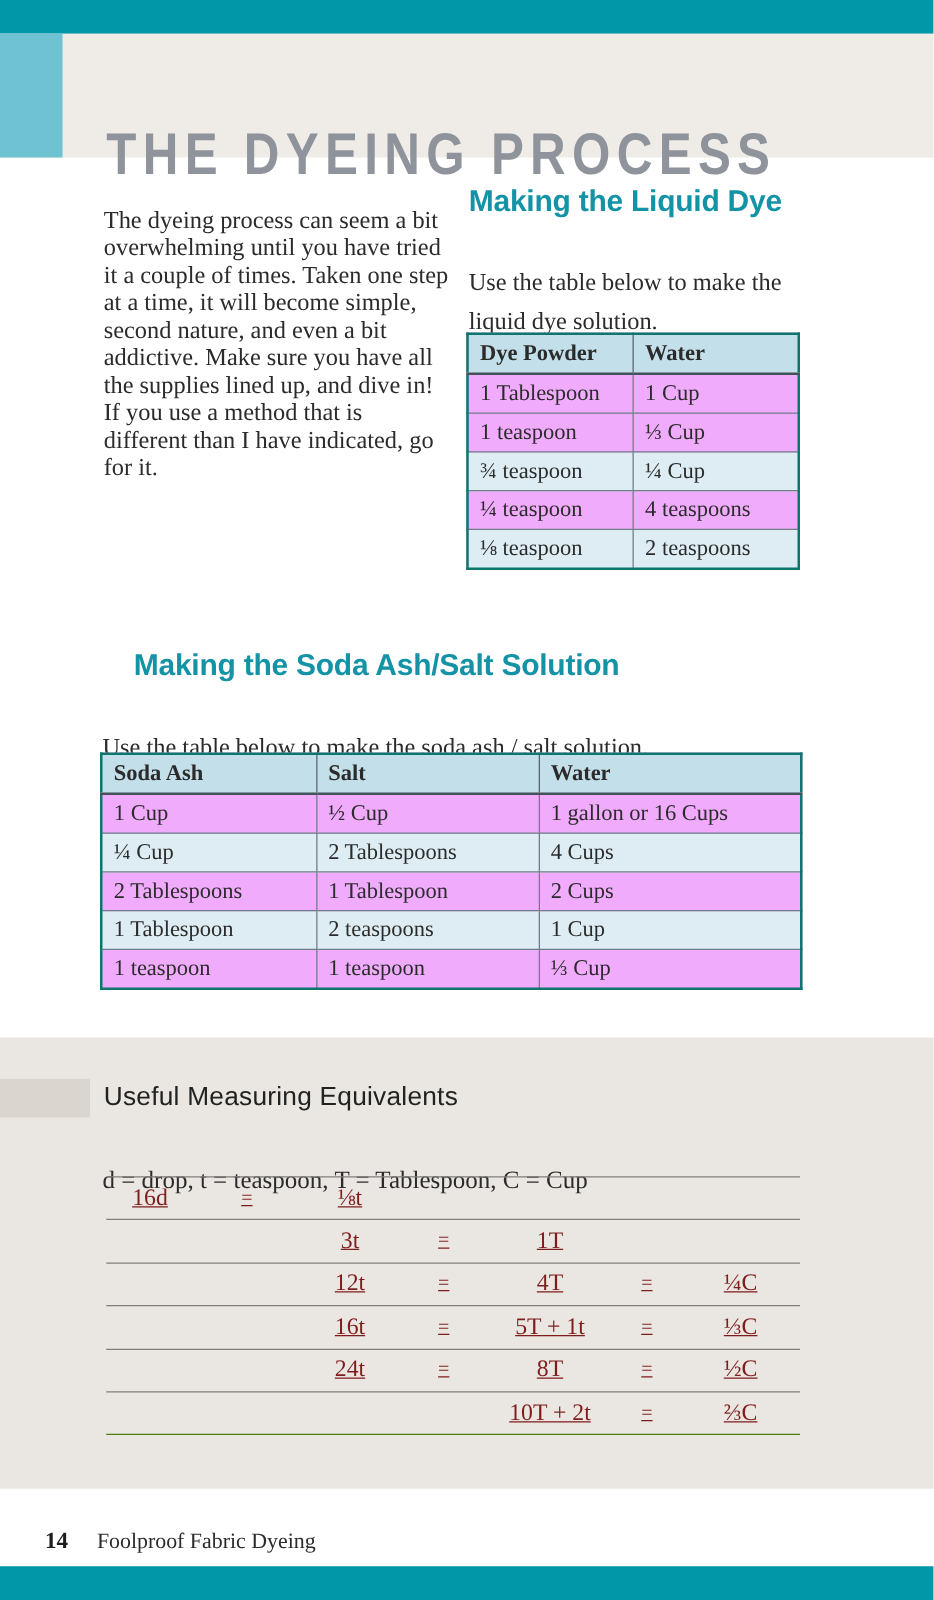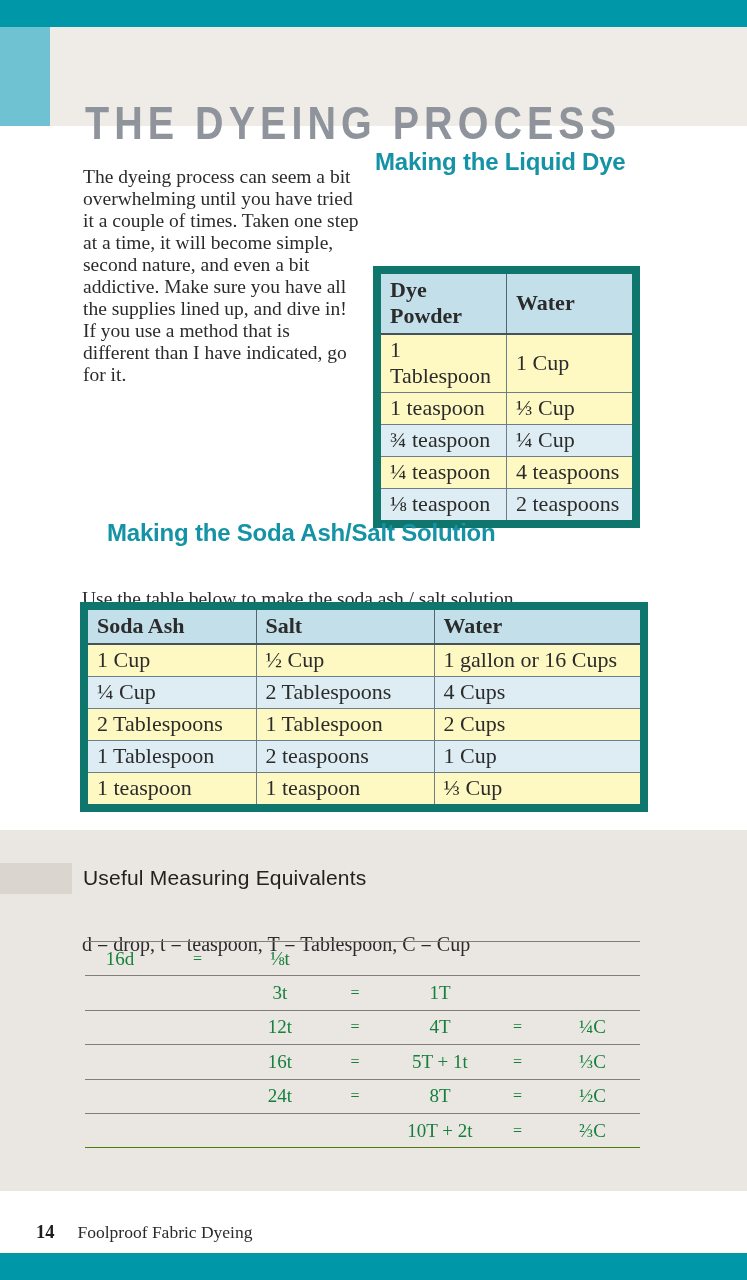--- a/index.html
+++ b/index.html
@@ -27,21 +27,21 @@
     position:absolute;margin:0;font-family:"Liberation Sans",sans-serif;
     font-weight:700;font-size:24px;line-height:1.1;color:#1593a6;letter-spacing:-0.2px;
   }
   #liquid-heading{left:375px;top:149px;}
   #soda-heading{left:82px;top:520px;margin-left:25px;}
   .section-intro{position:absolute;font-size:19.5px;line-height:31px;color:#2b2b2b;}
   #liquid-intro{left:375px;top:191px;width:270px;}
   #soda-intro{left:82px;top:563px;width:560px;}
   
   table.blue{border-collapse:collapse;table-layout:fixed;position:absolute;
-    border:8px solid #0f766e;background:#fef9c3;font-size:22px;}
+    border:2px solid #0f766e;background:#f0abfc;font-size:18px;}
   table.blue th{
     background:#c3dfe9;font-weight:700;text-align:left;padding:3px 8px 4px 9px;
     border:1px solid #55656e;border-bottom:2px solid #43525b;height:23px;
   }
   table.blue td{
     border:1px solid #6e7e87;text-align:left;padding:2px 8px 3px 9px;height:25px;
   }
   table.blue tr.alt td{background:#ddedf3;}
   #dye-table{left:373px;top:266px;width:267px;}
   #soda-table{left:80px;top:602px;width:560px;}
@@ -53,21 +53,21 @@
     font-family:"Liberation Sans",sans-serif;font-weight:400;font-size:21px;
     letter-spacing:.2px;color:#222220;
   }
   .equiv-legend{position:absolute;left:82px;top:75px;font-size:20px;color:#2b2b2b;margin-top:28px;}
   .equiv-table{position:absolute;left:85px;top:111px;width:555px;}
   .equiv-row{
     display:grid;grid-template-columns:70px 85px 80px 70px 100px 55px 95px;
     align-items:center;height:33.4px;border-top:1px solid #817e79;
   }
   .equiv-row:last-child{border-bottom:1px solid #4d7c0f;}
-  .equiv-row span{text-align:center;font-size:19px;color:#15803d;}
+  .equiv-row span{text-align:center;font-size:19px;color:#7f1d1d;text-decoration:underline;}
   .equiv-row span.eq{font-size:16px;}
   
   .footer{position:absolute;left:36px;top:1222px;display:flex;align-items:baseline;gap:23px;}
   .page-num{font-weight:700;font-size:18.5px;color:#1d1d1d;}
   .book-title{font-size:17.5px;color:#2b2b2b;}
   .bottom-bar{position:absolute;left:0;top:1253px;width:747px;height:27px;background:#0097a9;}
 </style>
 </head>
 <body>
 
@@ -76,20 +76,21 @@
   <div class="top-bar"></div>
 
   <div class="title-band">
     <div class="corner-square"></div>
     <h1 class="page-title">THE DYEING PROCESS</h1>
   </div>
 
   <p class="intro-par">The dyeing process can seem a bit overwhelming until you have tried it a couple of times. Taken one step at a time, it will become simple, second nature, and even a bit addictive. Make sure you have all the supplies lined up, and dive in! If you use a method that is different than I have indicated, go for it.</p>
 
   <h2 class="teal-heading" id="liquid-heading">Making the Liquid Dye</h2>
+  <p class="section-intro" id="liquid-intro">Use the table below to make the liquid dye solution.</p>
 
   <table class="blue" id="dye-table">
     <thead>
       <tr>
         <th>Dye Powder</th>
         <th>Water</th>
       </tr>
     </thead>
     <tbody>
       <tr>

